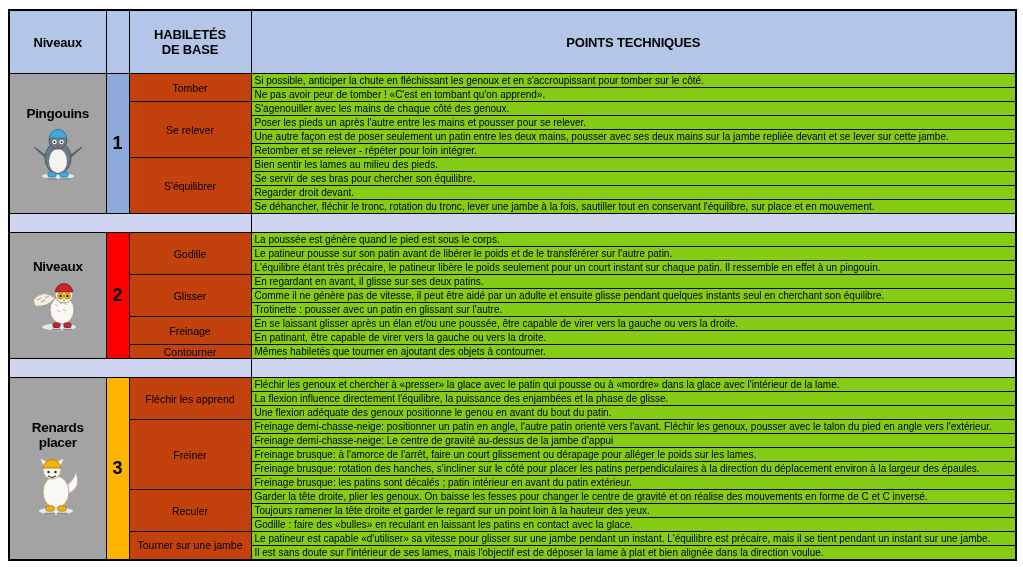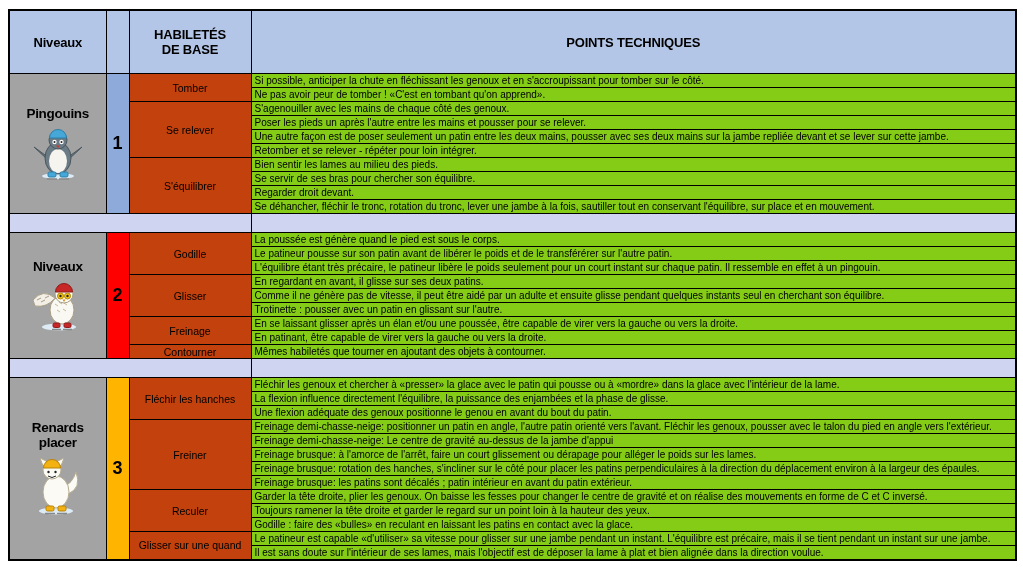--- a/index.html
+++ b/index.html
@@ -219,21 +219,21 @@
     <circle cx="18.5" cy="18" r="1.2" fill="#222"></circle>
                 <circle cx="25.5" cy="18" r="1.2" fill="#222"></circle>
     <path d="M18 22 q4 3 8 0" stroke="#222" stroke-width="1" fill="none"></path>
     <rect x="16" y="52" width="8" height="5" rx="1.5" fill="#f3b211" stroke="#b88408"></rect>
     <rect x="28" y="52" width="8" height="5" rx="1.5" fill="#f3b211" stroke="#b88408"></rect>
     <line x1="15" y1="59.5" x2="25" y2="59.5" stroke="#888" stroke-width="1.5"></line>
     <line x1="27" y1="59.5" x2="37" y2="59.5" stroke="#888" stroke-width="1.5"></line>
   </svg></div>
           </td>
           <td class="number-cell" rowspan="13" style="background: rgb(255, 180, 0);">3</td>
-          <td class="skill-cell" rowspan="3">Fléchir les hanches</td>
+          <td class="skill-cell" rowspan="3">Fléchir les apprend</td>
           <td class="point-cell">Fléchir les genoux et chercher à «presser» la glace avec le patin qui pousse ou à «mordre» dans la glace avec l'intérieur de la lame.</td>
         </tr>
         <tr>
           <td class="point-cell">La flexion influence directement l'équilibre, la puissance des enjambées et la phase de glisse.</td>
         </tr>
         <tr>
           <td class="point-cell">Une flexion adéquate des genoux positionne le genou en avant du bout du patin.</td>
         </tr>
         <tr>
           <td class="skill-cell" rowspan="5">Freiner</td>
@@ -255,21 +255,21 @@
           <td class="skill-cell" rowspan="3">Reculer</td>
           <td class="point-cell">Garder la tête droite, plier les genoux. On baisse les fesses pour changer le centre de gravité et on réalise des mouvements en forme de C et C inversé.</td>
         </tr>
         <tr>
           <td class="point-cell">Toujours ramener la tête droite et garder le regard sur un point loin à la hauteur des yeux.</td>
         </tr>
         <tr>
           <td class="point-cell">Godille :  faire des «bulles» en reculant en laissant les patins en contact avec la glace.</td>
         </tr>
         <tr>
-          <td class="skill-cell" rowspan="2">Glisser sur une quand</td>
+          <td class="skill-cell" rowspan="2">Tourner sur une jambe</td>
           <td class="point-cell">Le patineur est capable «d'utiliser» sa vitesse pour glisser sur une jambe pendant un instant. L'équilibre est précaire, mais il se tient pendant un instant sur une jambe.</td>
         </tr>
         <tr>
           <td class="point-cell">Il est sans doute sur l'intérieur de ses lames, mais l'objectif est de déposer la lame à plat et bien alignée dans la direction voulue.</td>
         </tr>
       </tbody>
   </table>
 </div>
 
 </body></html>

